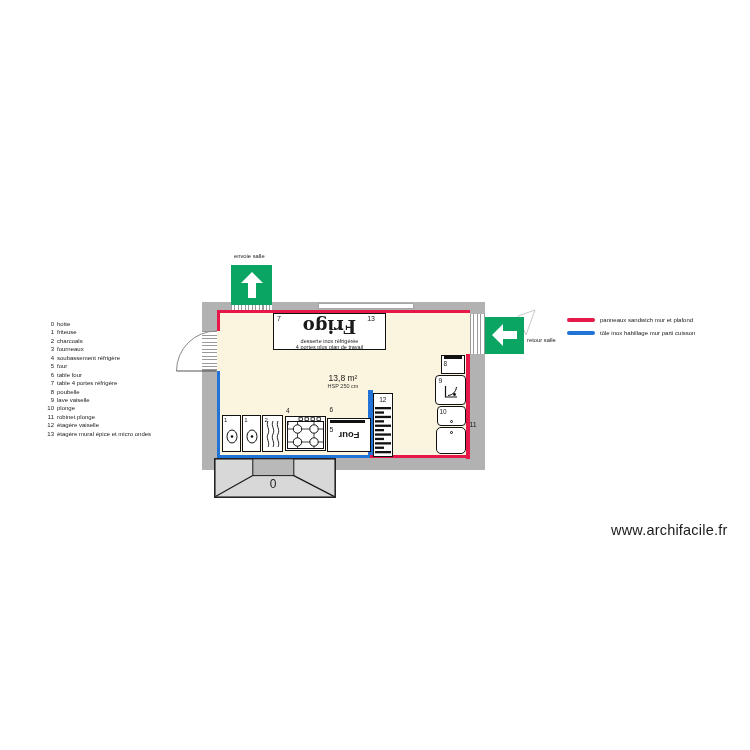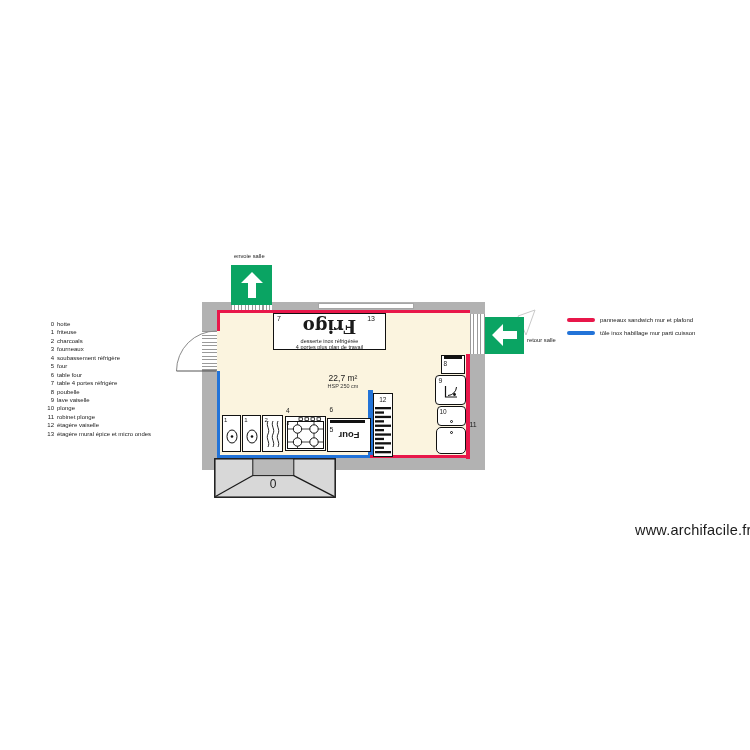--- a/index.html
+++ b/index.html
@@ -34,21 +34,21 @@
   
   .sign{position:absolute;background:#0aa463;z-index:6;display:flex;align-items:center;justify-content:center;}
   .smalltxt{position:absolute;font-size:5.8px;line-height:7px;color:#1c1c1c;white-space:nowrap;}
   
   .legrow{position:absolute;display:flex;align-items:center;height:9px;white-space:nowrap;}
   .sw{width:28px;height:4px;border-radius:2px;margin-right:5px;flex:0 0 28px;}
   .sw-red{background:#e8174a;}
   .sw-blue{background:#2273d8;}
   .legrow span{font-size:6px;}
   
-  .footer{position:absolute;left:635px;top:522px;font-size:14.5px;color:#1a1a1a;letter-spacing:.2px;}
+  .footer{position:absolute;left:611px;top:522px;font-size:14.5px;color:#1a1a1a;letter-spacing:.2px;}
   svg{display:block;}
 </style>
 </head>
 <body>
 
 <div id="canvas">
 
   <div class="legend-left">
     <div class="lrow">
         <span class="lnum">0</span>
@@ -134,21 +134,21 @@
   </svg>
 
   <div class="frigo">
     <span class="tinylab" style="left:3px;top:1px;font-size:7px;">7</span>
     <span class="tinylab" style="right:10px;top:1px;font-size:7px;">13</span>
     <div class="frigo-title">Frigo</div>
     <div class="frigo-desc" style="top:24.5px;">desserte inox réfrigérée</div>
     <div class="frigo-desc" style="top:30.5px;">4 portes plus plan de travail</div>
   </div>
 
-  <div class="abs" style="left:316px;top:373px;width:54px;text-align:center;font-size:8.5px;z-index:4;">22,7 m²</div>
+  <div class="abs" style="left:316px;top:373px;width:54px;text-align:center;font-size:8.5px;z-index:4;">13,8 m²</div>
   <div class="abs" style="left:316px;top:382.5px;width:54px;text-align:center;font-size:5.5px;color:#333;z-index:4;">HSP 250 cm</div>
 
   <div class="box" style="left:221.5px;top:415px;width:19.5px;height:36.8px;">
     <span class="tinylab" style="left:1.5px;top:1px;">1</span>
     <svg width="18" height="35" viewBox="0 0 18 35">
       <ellipse cx="9" cy="20.5" rx="5" ry="6.5" fill="none" stroke="#111" stroke-width="1"></ellipse>
       <circle cx="9" cy="20.5" r="1.3" fill="#111"></circle>
     </svg>
   </div>
   <div class="box" style="left:241.8px;top:415px;width:19.5px;height:36.8px;">

